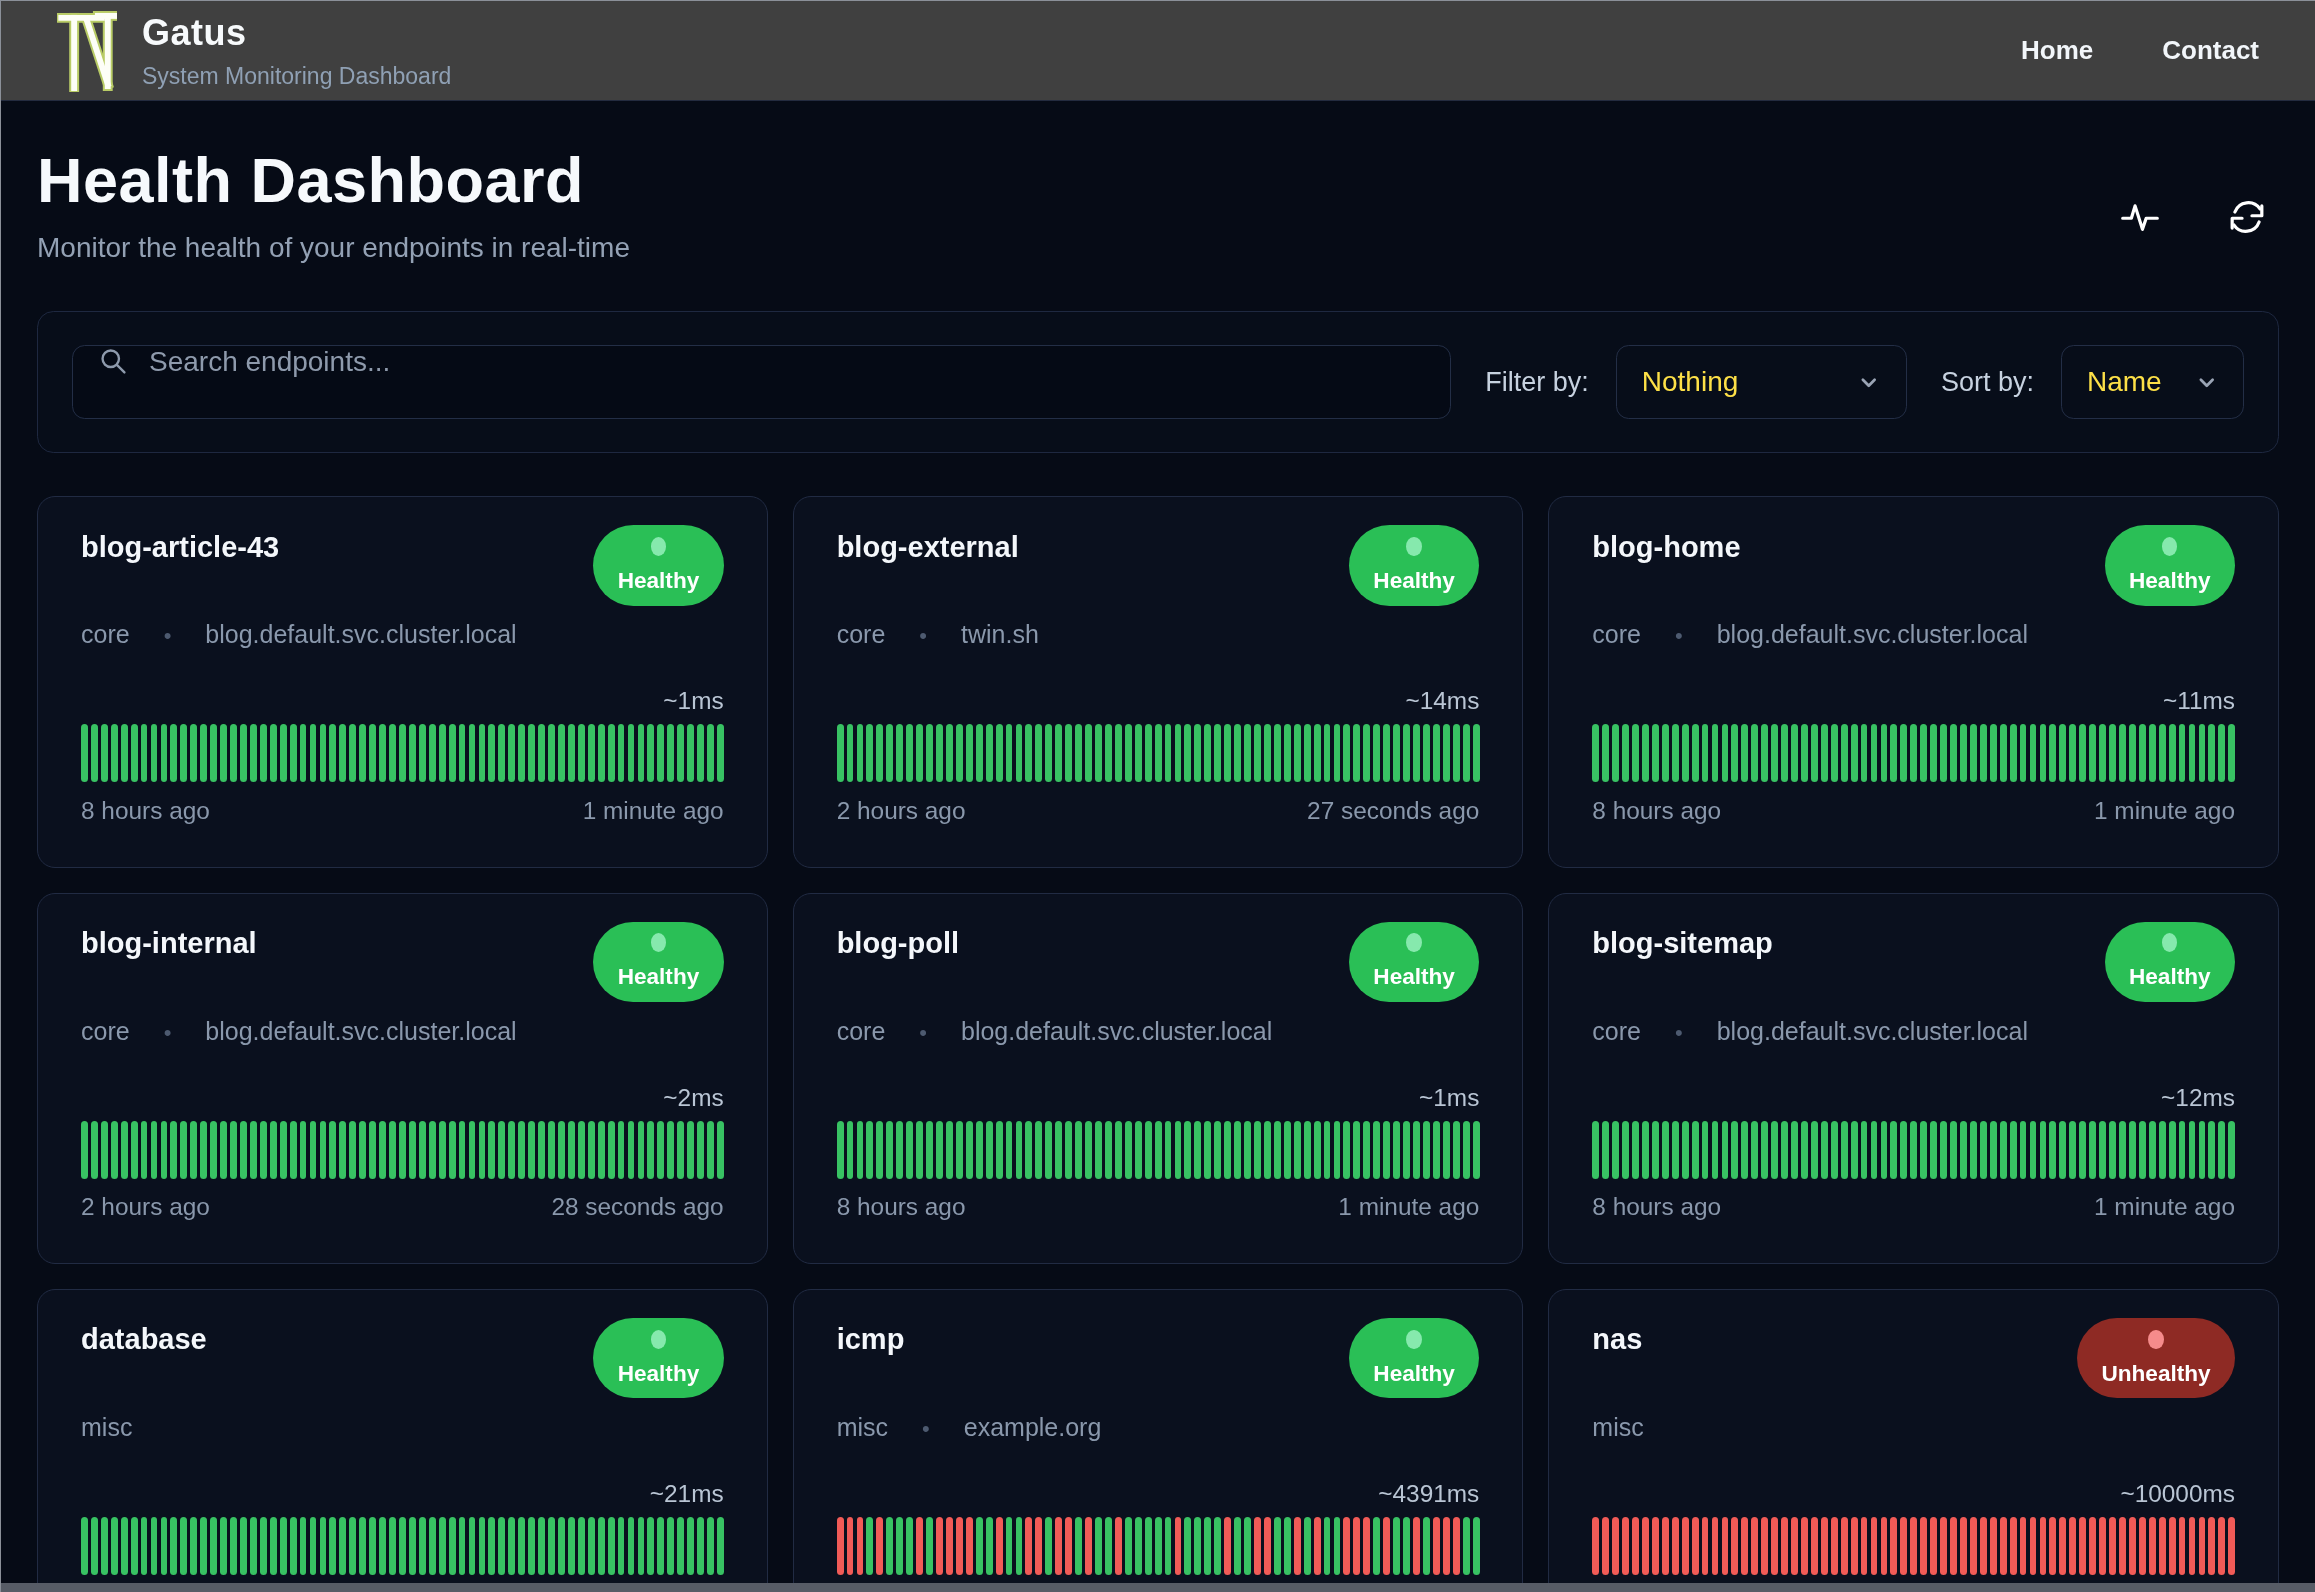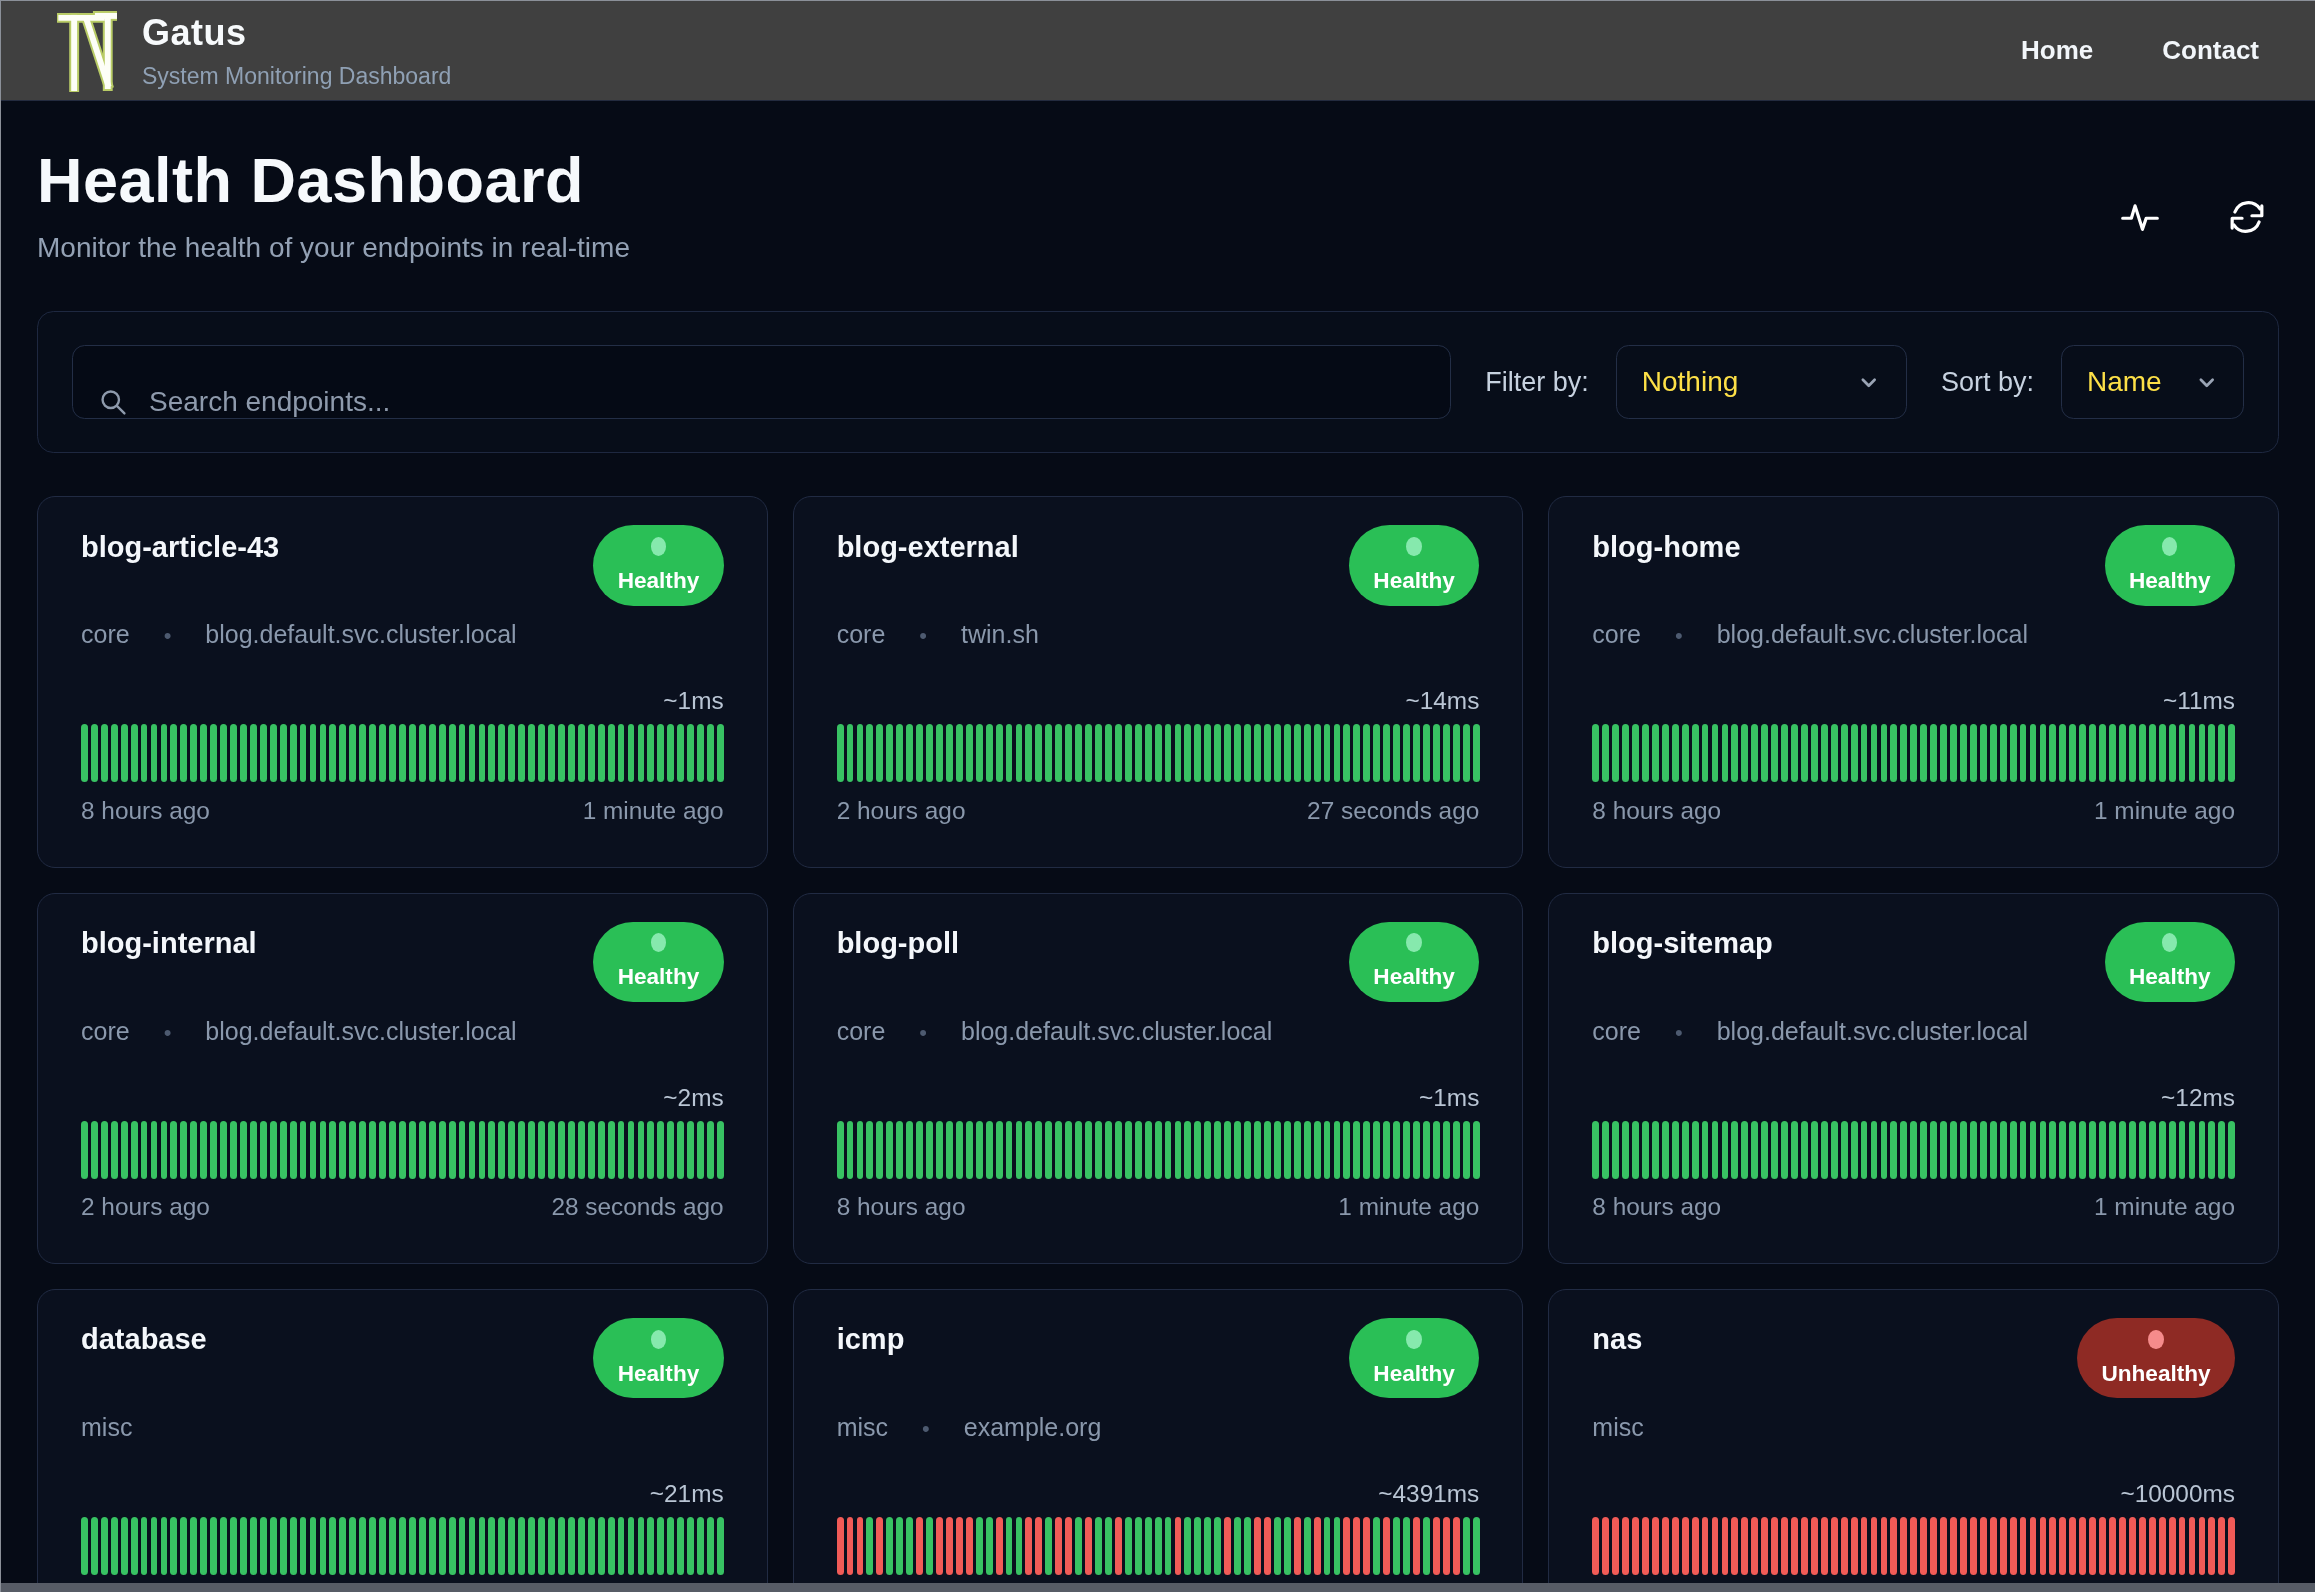--- a/index.html
+++ b/index.html
@@ -35,21 +35,21 @@
   .head-icons { position:absolute; right:11px; top:52px; display:flex; gap:65px; align-items:center; }
   .icon-btn { background:none; border:none; cursor:pointer; padding:0; display:flex; }
   .icon-btn svg { width:42px; height:42px; stroke:#ffffff; fill:none; stroke-width:2.6; stroke-linecap:round; stroke-linejoin:round; }
 
   
   .toolbar {
     margin-top:47px; border:1.8px solid #1e2840; background:#070d19; border-radius:16.3px;
     padding:33px 34px; display:flex; align-items:center; gap:27px;
   }
   .search-box {
-    flex:1; display:flex; align-items:flex-end; gap:20px; height:74px;
+    flex:1; display:flex; align-items:flex-start; gap:20px; height:74px;
     border:1.8px solid #232e46; border-radius:12.7px; background:#050a15; padding:0 25px;
   }
   .search-box svg { width:31px; height:31px; stroke:#8e9aac; fill:none; stroke-width:2.6; stroke-linecap:round; }
   .search-input {
     flex:1; background:transparent; border:none; outline:none;
     font-family:"Liberation Sans", sans-serif; font-size:28px; color:#e8eef6;
   }
   .search-input::placeholder { color:#8e9aac; }
   .tb-label { font-size:27px; color:#c7d2e0; white-space:nowrap; margin-left:7.2px; }
   .select {

